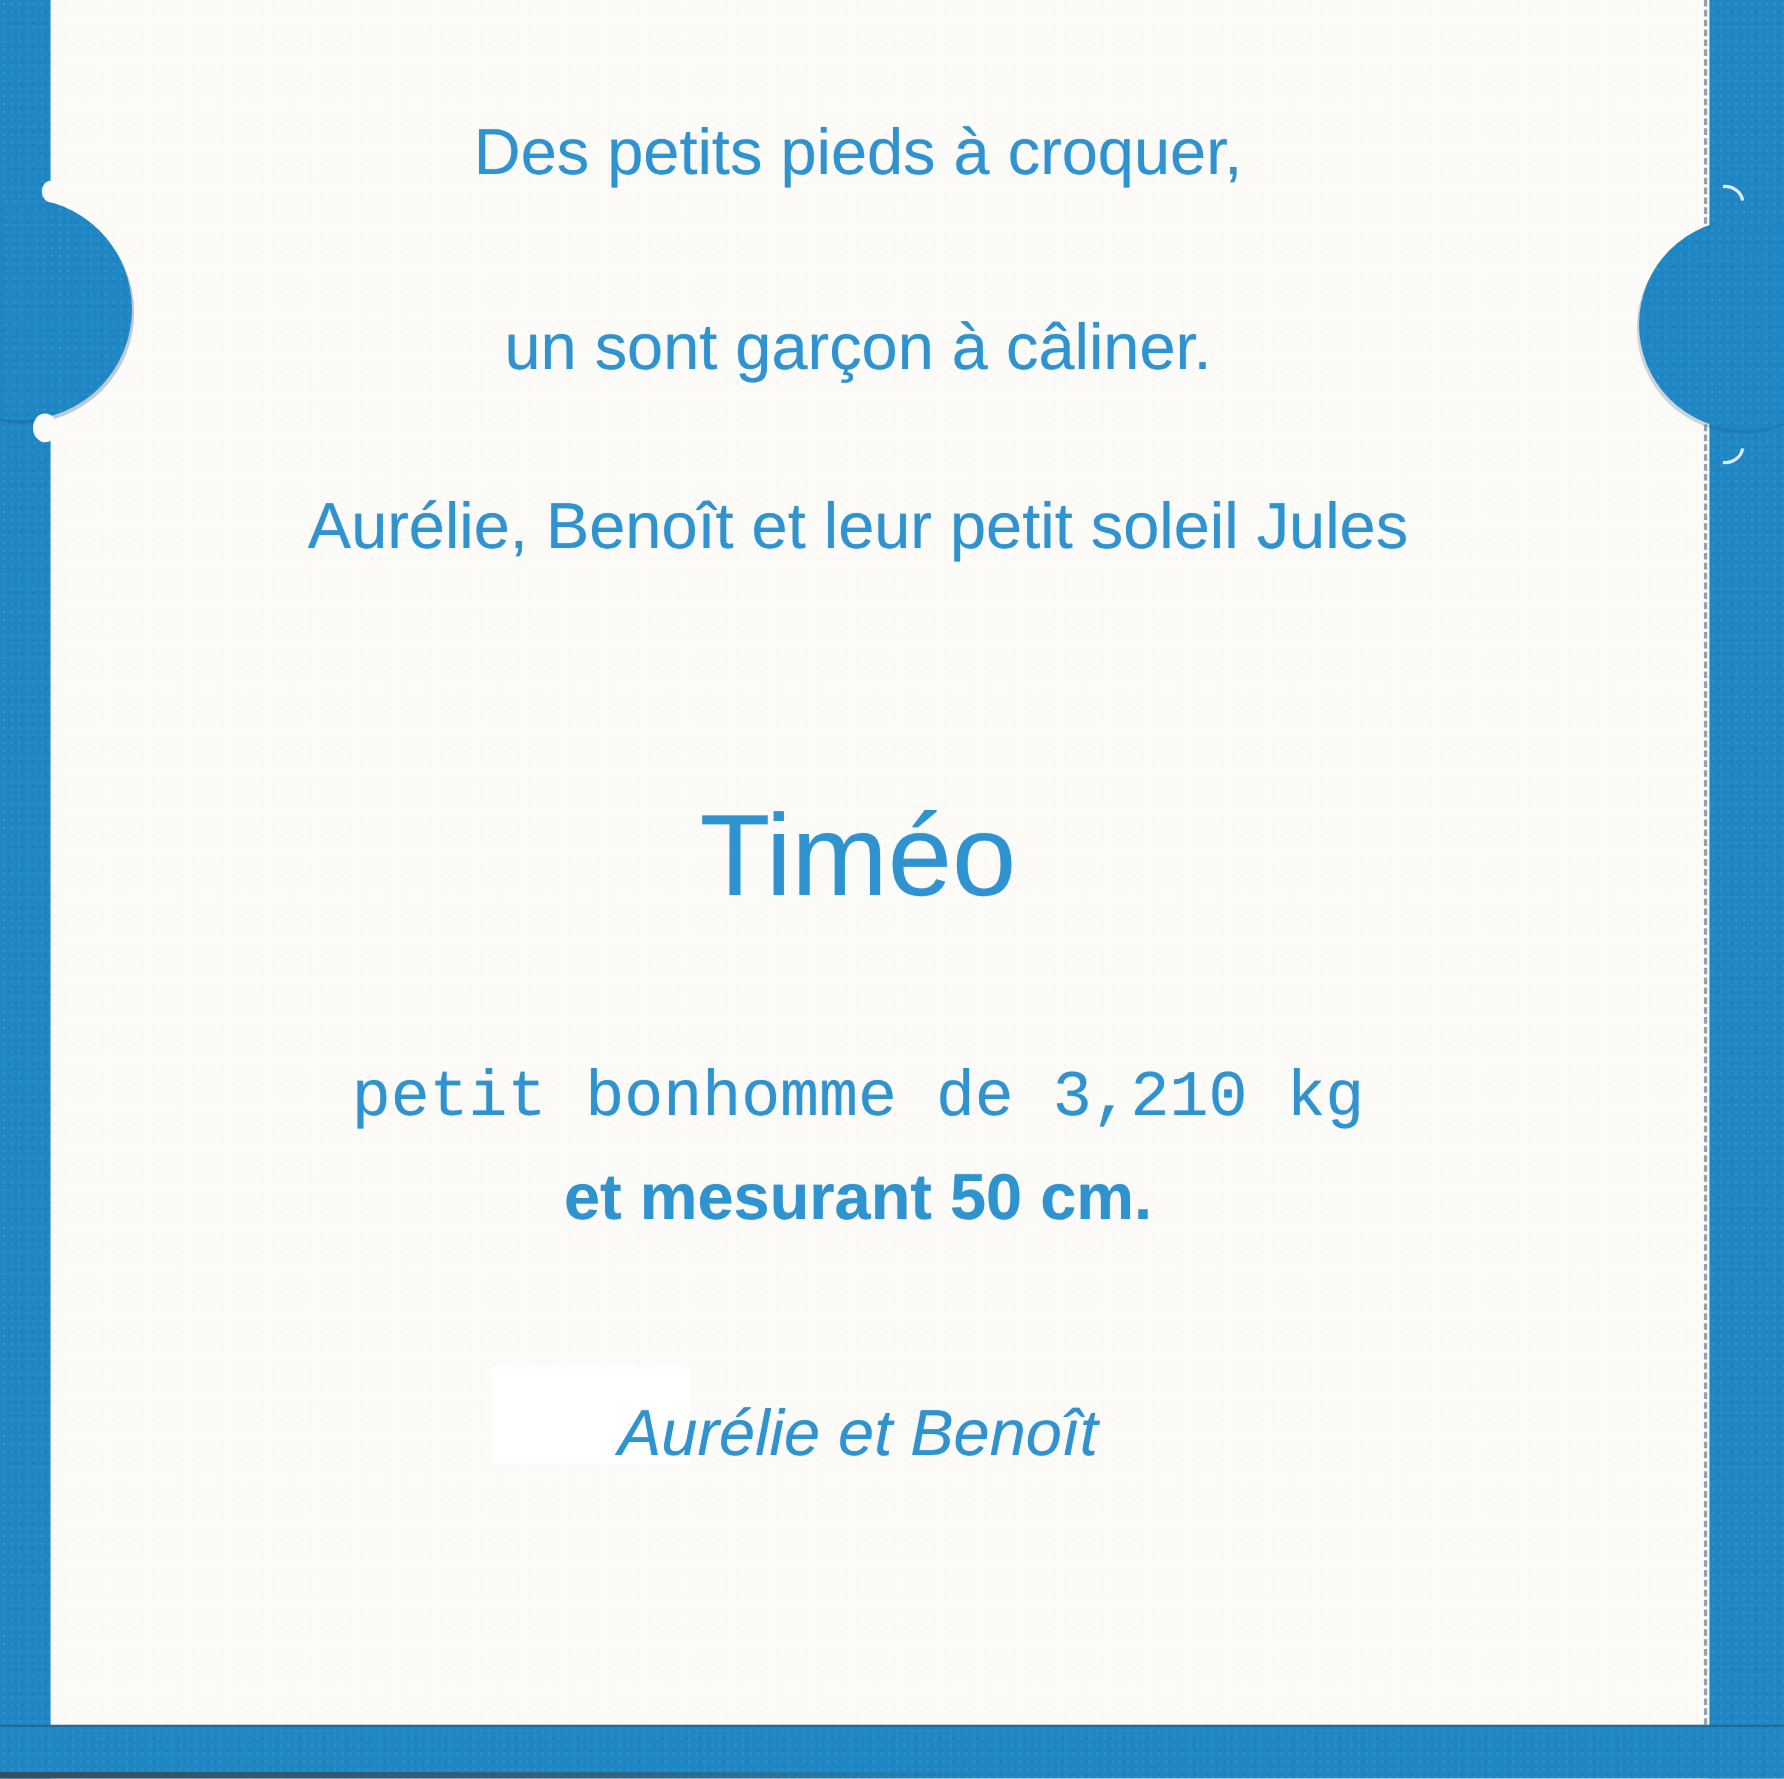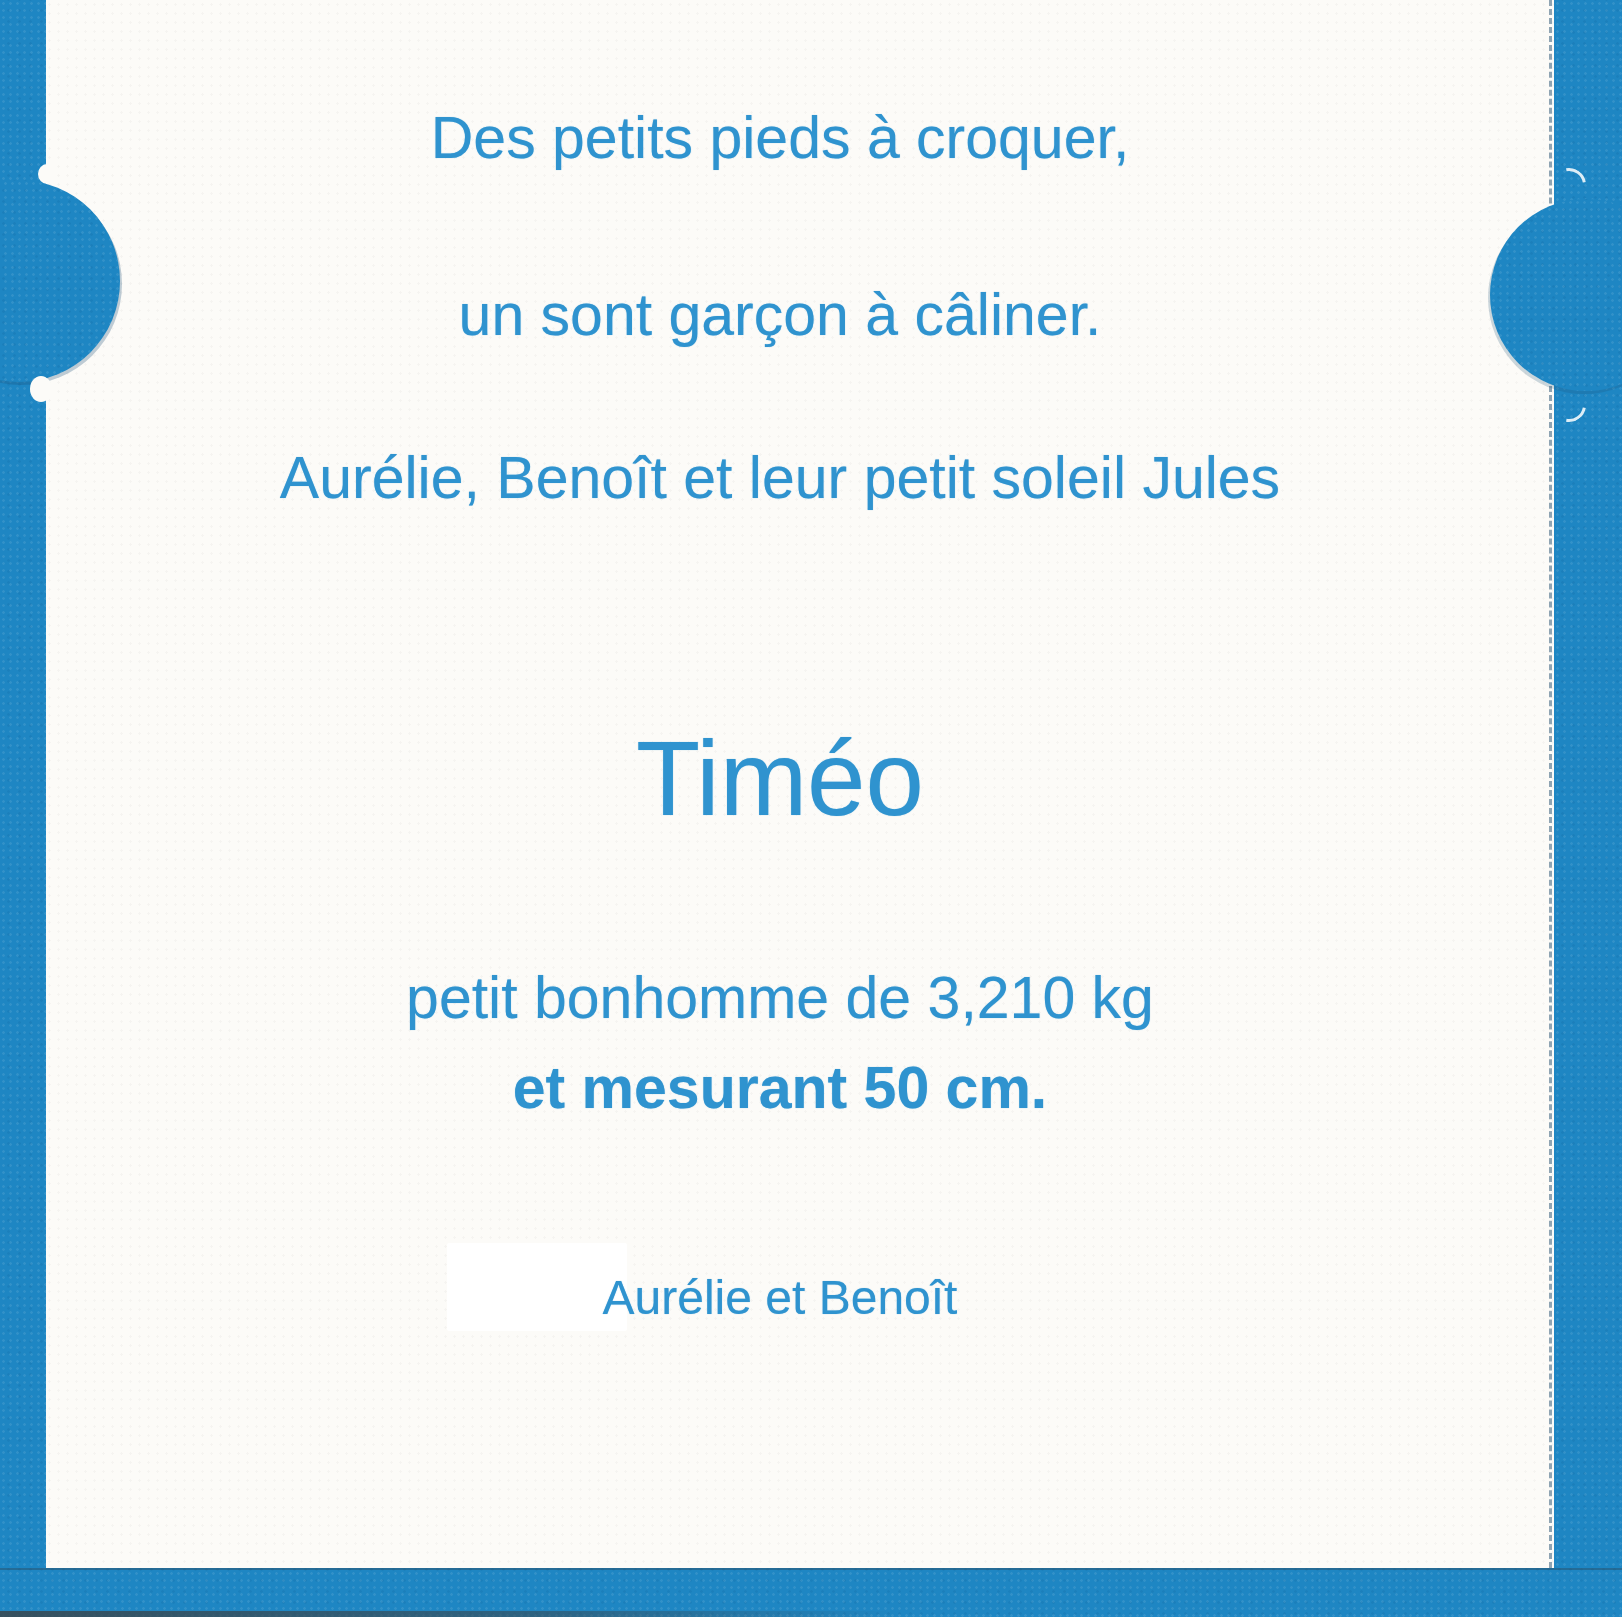--- a/index.html
+++ b/index.html
@@ -73,29 +73,29 @@
   .line {
     position: absolute; left: 46px; width: 1508px;
     text-align: center; line-height: 1;
     color: #2f93cf;
     transform: translateX(-20px);
     text-shadow: 0 0 1px rgba(47,147,207,0.55);
     white-space: nowrap;
   }
   .body-line { font-size: 59px; }
   .name-line { font-size: 105px; }
-  .sig-line  { font-size: 48px; }
+  .sig-line  { font-size: 59px; font-style: italic; }
 
   .poem-1 { top: 109px; }
   .poem-2 { top: 199px; }
   .poem-3 { top: 286px; }
   .ann-1  { top: 449px; }
   .ann-2  { top: 539px; }
   .name-line { top: 726px; }
-  .det-1  { top: 969px; }
+  .det-1  { top: 969px; font-family: Liberation Mono, monospace; }
   .det-2  { top: 1059px; font-weight: bold; }
   .sig-line { top: 1274px; }
 </style>
 </head>
 <body>
 
 <div class="scan">
 
   <div class="blue border-left"></div>
   <div class="perf"></div>

